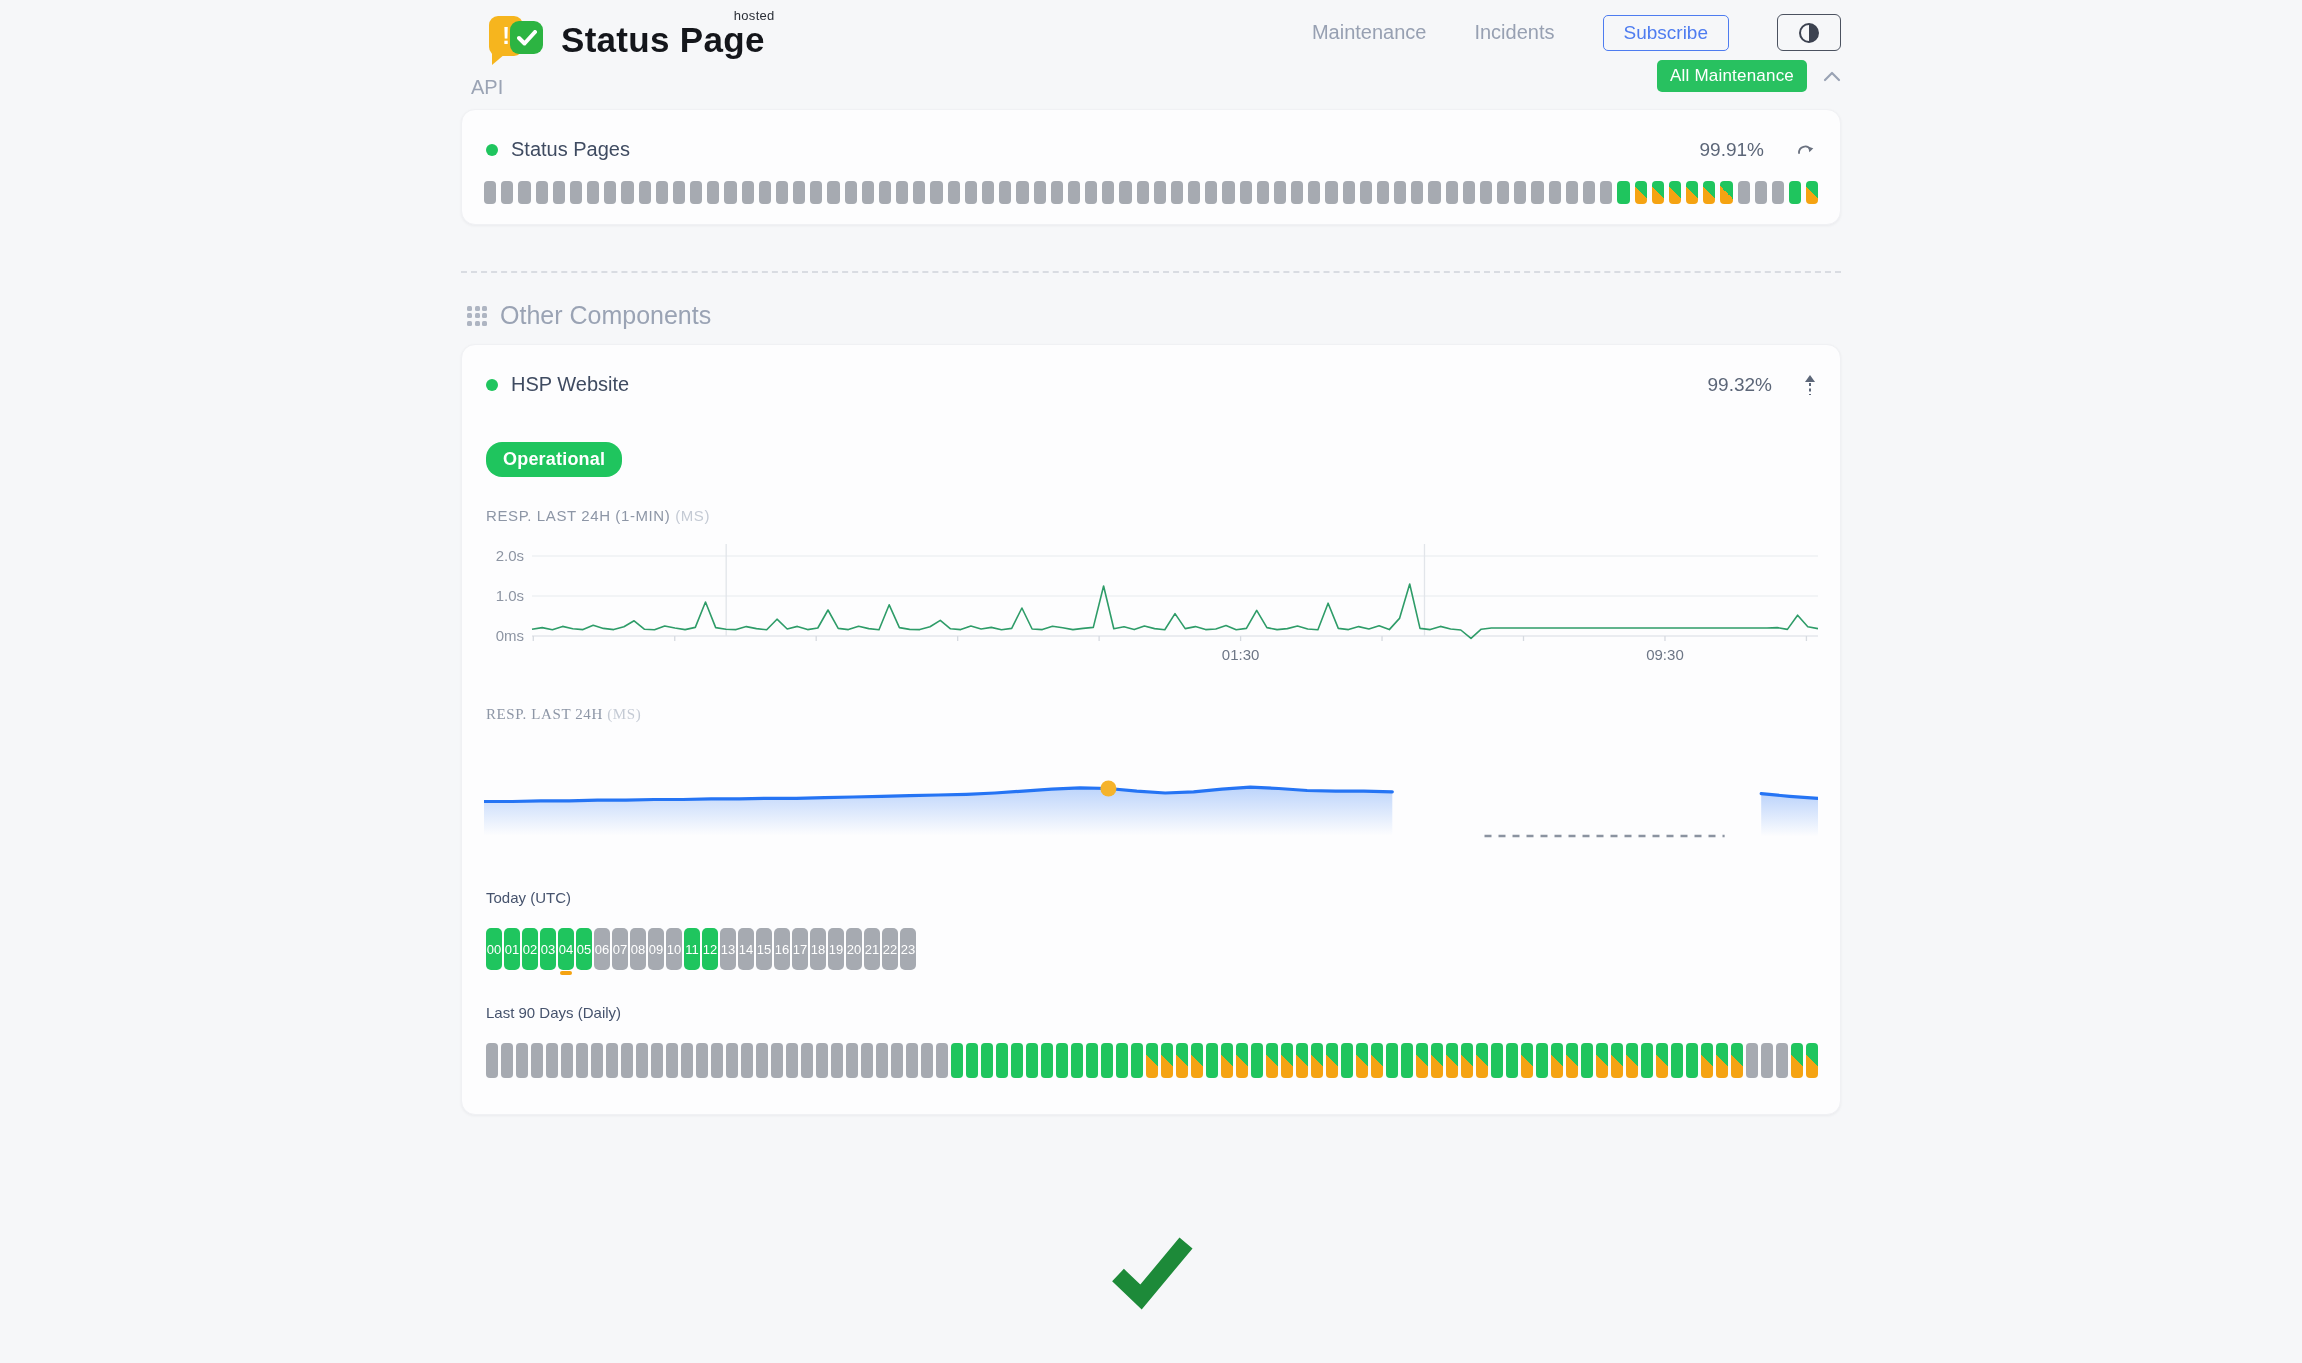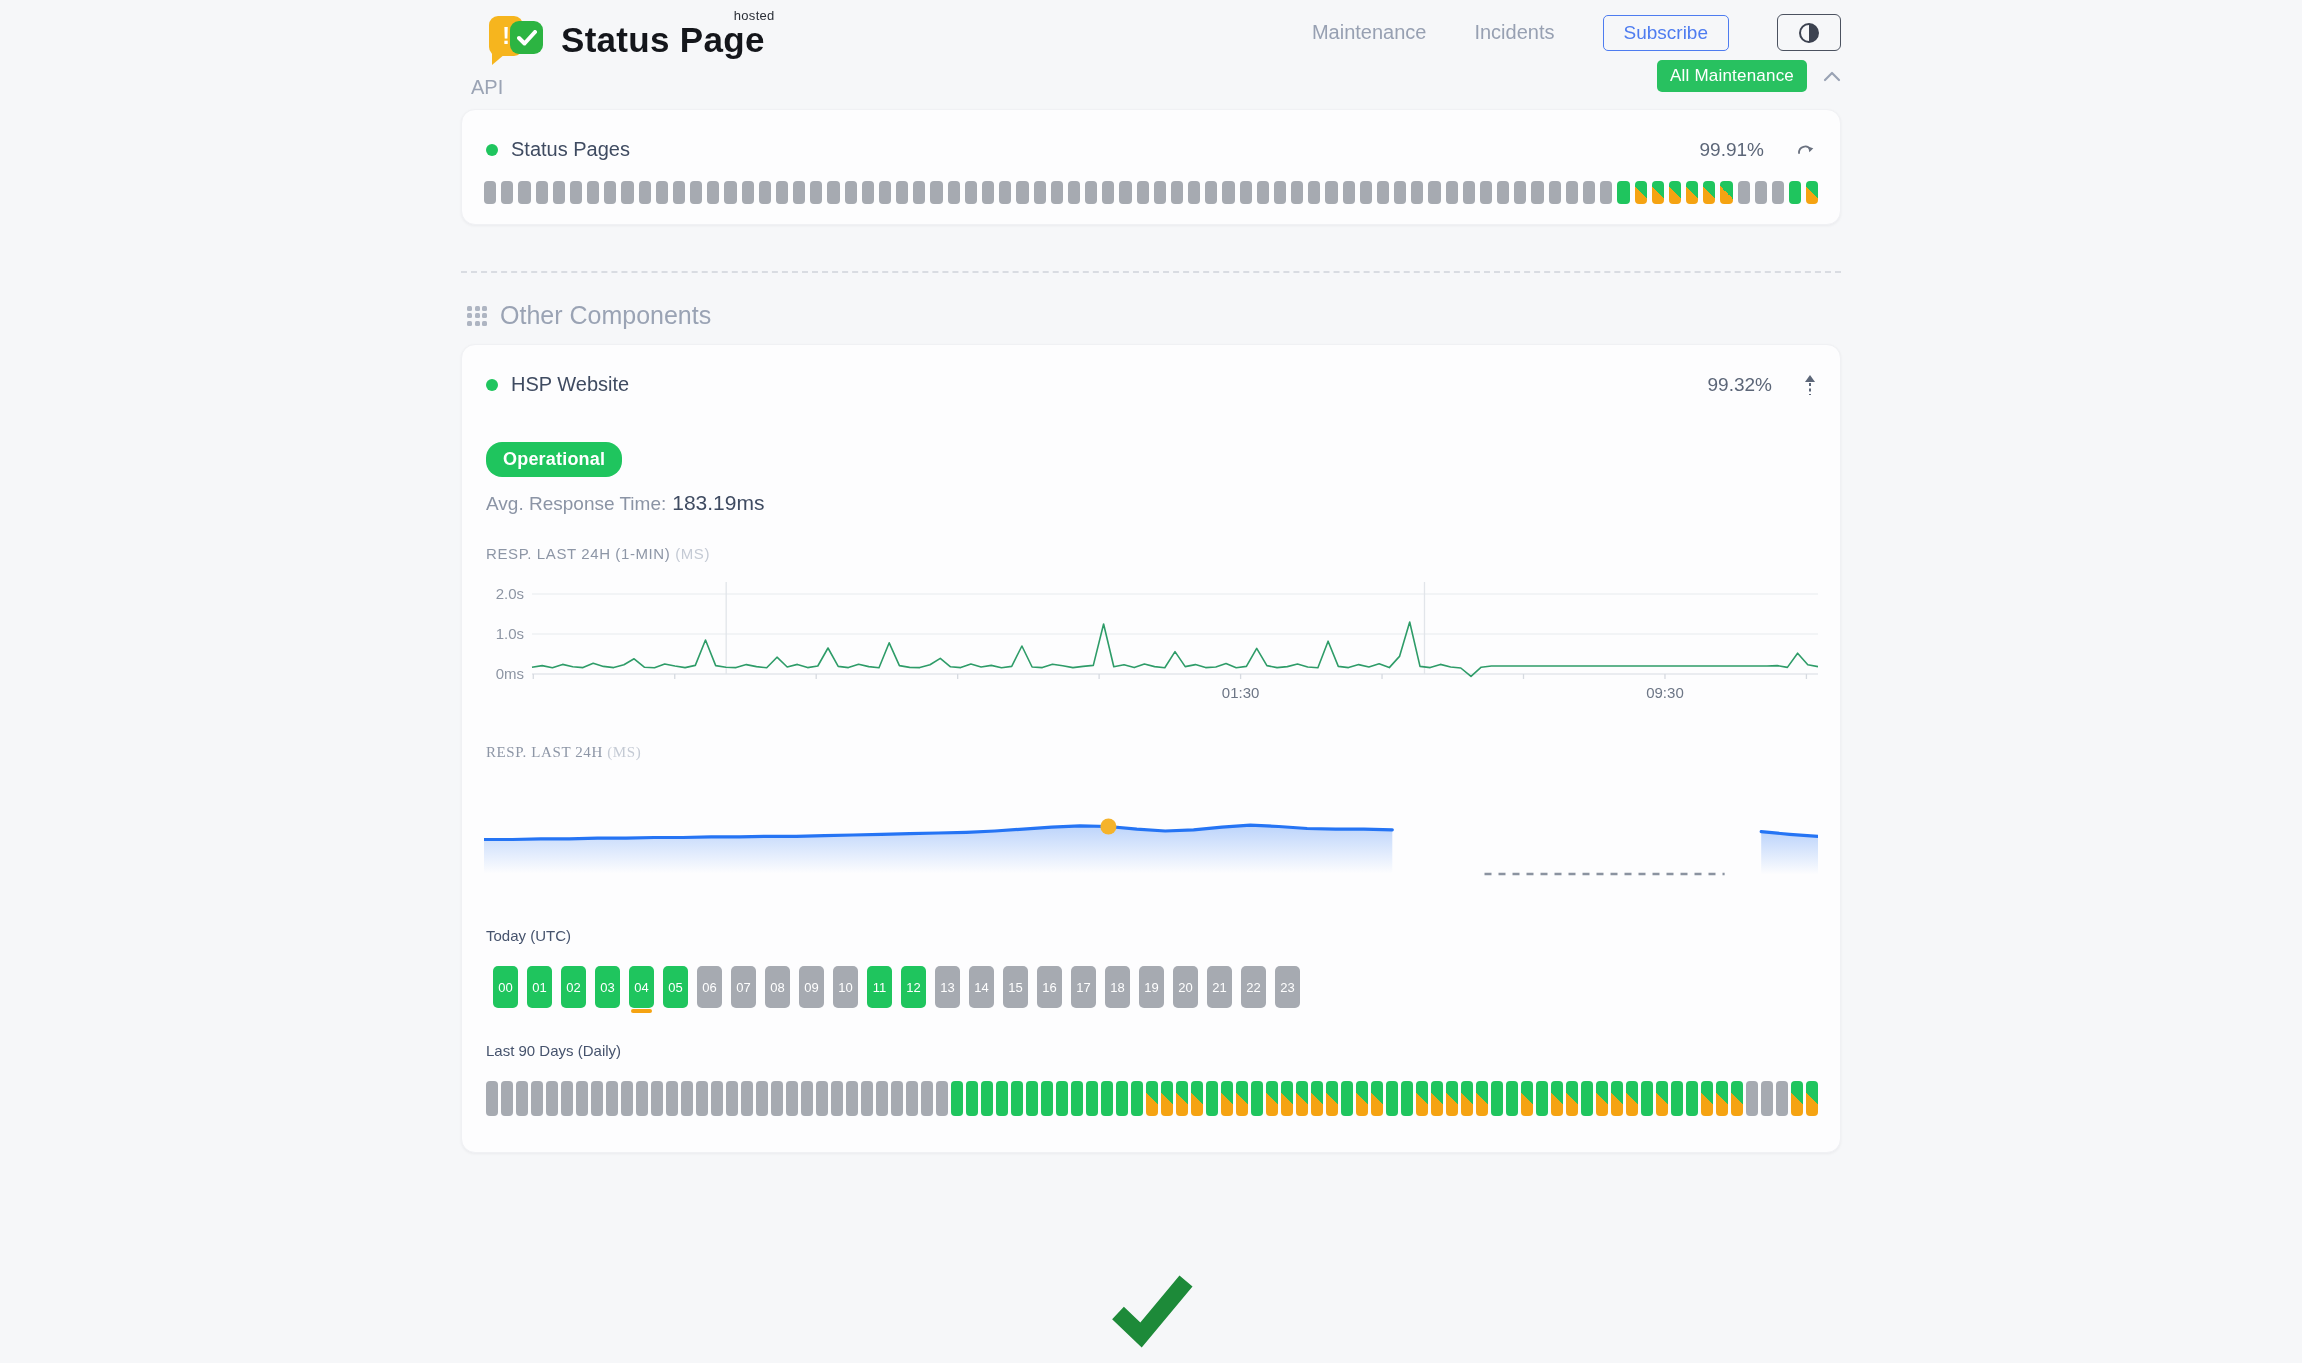--- a/index.html
+++ b/index.html
@@ -82,22 +82,22 @@
   .chart-label { margin:30px 0 0 2px; font-size:15px; color:#8d96a6; letter-spacing:.6px; }
   .chart-label .unit { color:#c4cad4; }
 
   .chart1-wrap { position:relative; margin-top:14px; }
   .chart2-wrap { position:relative; margin-top:16px; }
 
   .today-title, .last90-title { font-size:15px; color:#46536d; font-weight:500; margin:34px 0 0 2px; }
 
   .hour-strip { display:flex; gap:2px; margin:22px 0 0 2px; }
   .hour-block {
-    width:25px; height:42px; border-radius:5px; color:#fff; font-size:13px;
-    display:flex; align-items:center; justify-content:center; position:relative; cursor:pointer;margin-left:7px;
+    width:16px; height:42px; border-radius:5px; color:#fff; font-size:13px;
+    display:flex; align-items:center; justify-content:center; position:relative; cursor:pointer;
   }
   .hour-u { background:#1fc55e; }
   .hour-n { background:#a6aab1; }
   .hour-block .hmark { position:absolute; left:2px; right:2px; bottom:-5px; height:4px; border-radius:2px; background:#f5a312; }
 
   .day-strip { display:flex; gap:3px; margin:22px 0 6px 2px; }
   .day-strip .bar { flex:1; height:35px; border-radius:4px; cursor:pointer; }
 
   
   .incidents-area { text-align:center; margin-top:118px; }
@@ -270,23 +270,20 @@
         <span>99.32%</span>
         <svg width="12" height="20" viewBox="0 0 12 20">
           <polygon points="6,0 11,7 1,7" fill="#5c6678"></polygon>
           <line x1="6" y1="8" x2="6" y2="20" stroke="#5c6678" stroke-width="2" stroke-dasharray="3,2.5"></line>
         </svg>
       </div>
     </div>
 
     <span class="op-badge">Operational</span>
 
-    <div class="avg-row">
-      <span>Avg. Response Time:</span><b>183.19ms</b>
-    </div>
 
     <div class="chart-label">
       <span>RESP. LAST 24H (1-MIN)</span> <span class="unit">(MS)</span>
     </div>
     <div class="chart1-wrap">
       <svg id="chart1" width="1334" height="130">
           <line x1="48" y1="18" x2="1334" y2="18" stroke="#eef0f3" stroke-width="1.3"></line>
           <text x="40" y="23" text-anchor="end" font-size="15" fill="#8d95a3">2.0s</text>
           <line x1="48" y1="58" x2="1334" y2="58" stroke="#eef0f3" stroke-width="1.3"></line>
           <text x="40" y="63" text-anchor="end" font-size="15" fill="#8d95a3">1.0s</text>

